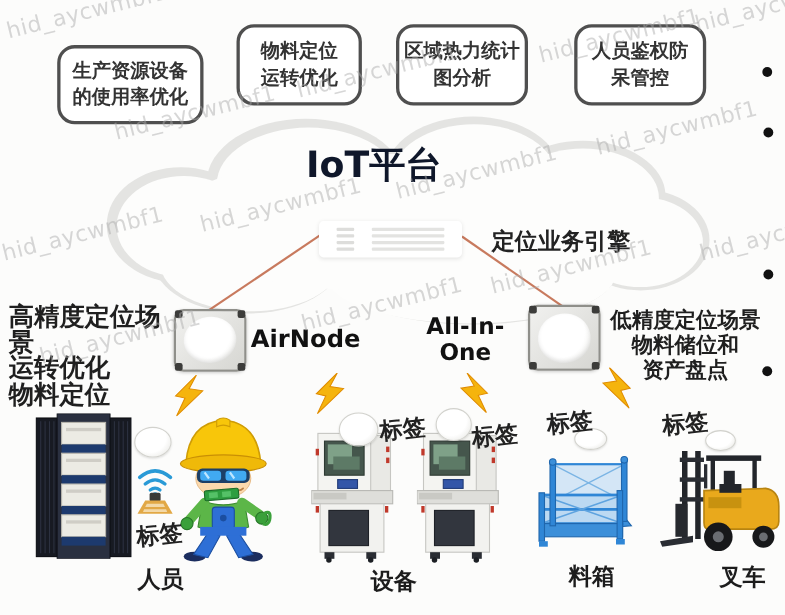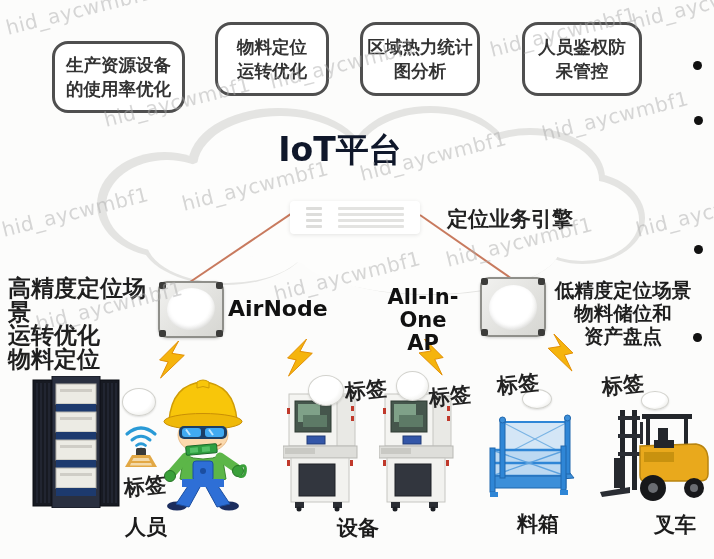--- a/index.html
+++ b/index.html
@@ -161,21 +161,20 @@
     <div class="corner c1"></div>
       <div class="corner c2"></div>
       <div class="corner c3"></div>
       <div class="corner c4"></div>
     <div class="dome"></div>
   </div>
   <div class="airnode-label">AirNode</div>
 
   <div class="aio-label">
     <div>All-In-One</div>
-    <div>AP</div>
   </div>
   <div class="ap" style="left:480px; top:277px; width:66px; height:60px;">
     <div class="corner c1"></div>
       <div class="corner c2"></div>
       <div class="corner c3"></div>
       <div class="corner c4"></div>
     <div class="dome"></div>
   </div>
   <div class="scene-right">
     <div>低精度定位场景</div>

